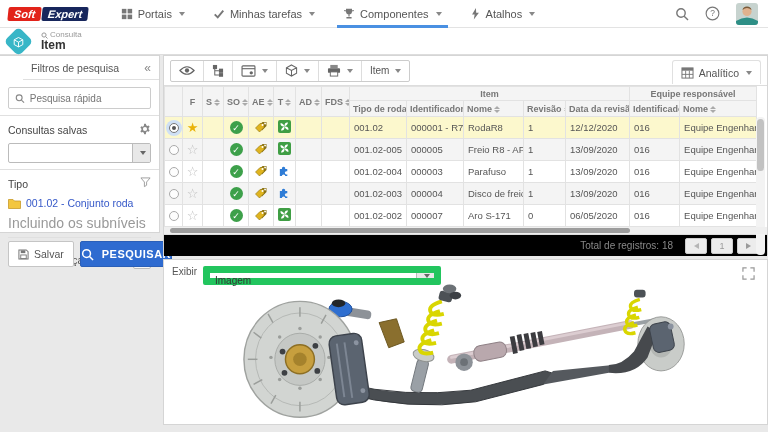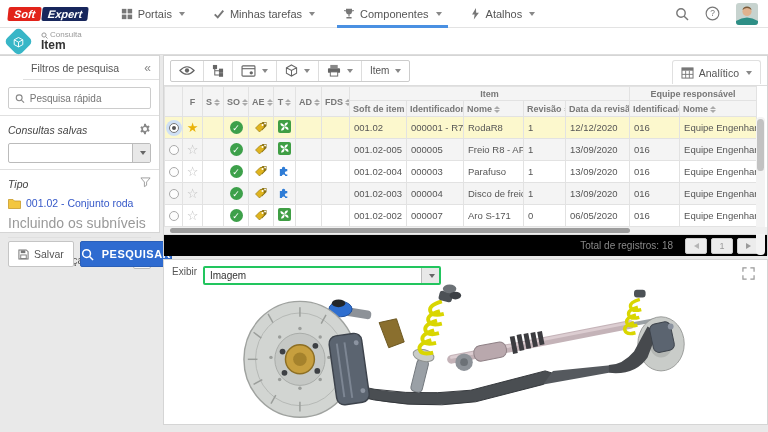--- a/index.html
+++ b/index.html
@@ -27,21 +27,21 @@
   .crumb-cat { font-size:8px; color:#999; display:flex; align-items:flex-end; gap:2px; }
   .crumb-title { font-size:12px; font-weight:bold; color:#333; }
 
   
   .sidebar { position:absolute; left:0; top:55px; width:160px; height:178px; background:#fff; border:1px solid #d5d5d5; border-left:none; }
   .sb-head { height:24px; border-bottom:1px solid #e0e0e0; display:flex; align-items:center; padding:0 8px; color:#555; font-size:10.5px;margin-left:23px; }
   .sb-head .coll { margin-left:auto; color:#888; font-size:12px; cursor:pointer; }
   .sb-sec { padding:7px 8px 6px; }
   .sb-search { display:flex; align-items:flex-end; gap:5px; border:1px solid #ccc; border-radius:2px; height:22px; padding:4px 6px; }
   .sb-search input { border:none; outline:none; width:100%; font-size:10px; color:#555; font-family:inherit; }
-  .sb-label-row { display:flex; align-items:center; font-size:10.5px; color:#444;font-style:italic; }
+  .sb-label-row { display:flex; align-items:center; font-size:10.5px; color:#444; }
   .sb-label-row .r { margin-left:auto; }
   .sb-select { margin-top:6px; height:20px; border:1px solid #bbb; border-radius:2px; display:flex; }
   .sb-select .val { flex:1; }
   .sel-btn { width:18px; background:#e8e8e8; border-left:1px solid #bbb; display:flex; align-items:center; justify-content:center; cursor:pointer; }
   .sel-btn .caret { border-top-color:#666; }
   .hr { border-top:1px solid #e0e0e0; }
   .type-link { display:flex; align-items:center; gap:5px; margin-top:7px; color:#3558c8; font-size:10.5px; cursor:pointer; }
   .subnote { margin-top:6px; padding-bottom:6px; color:#999; font-size:14px; border-bottom:1px solid #e0e0e0; }
   .adv-row { display:flex; align-items:center; padding:7px 8px; font-size:10.5px; color:#555; }
   .adv-row .tri { width:0;height:0;border-top:4px solid transparent;border-bottom:4px solid transparent;border-left:5px solid #777; margin-right:5px; }
@@ -87,21 +87,21 @@
   .grid-footer { height:22px; background:#000000; border-top:1px solid #ddd; display:flex; align-items:center; justify-content:flex-end; gap:4px; padding:0 8px; }
   .total { color:#888; font-size:10px; margin-right:8px; }
   .pg { width:22px; height:16px; border:1px solid #ccc; background:#ececec; border-radius:2px; display:flex; align-items:center; justify-content:center; color:#999; font-size:9px; cursor:pointer; }
   .pg .tl { width:0;height:0;border-top:3.5px solid transparent;border-bottom:3.5px solid transparent;border-right:5px solid #b5b5b5; }
   .pg .tr { width:0;height:0;border-top:3.5px solid transparent;border-bottom:3.5px solid transparent;border-left:5px solid #9a9a9a; }
 
   
   .bottom-card { position:absolute; left:163px; top:259px; width:605px; height:166px; background:#fff; border:1px solid #d5d5d5; }
   .exhibit-row { display:flex; padding:6px 8px 0; gap:6px; }
   .exhibit-row .lbl { font-size:10px; color:#555; }
-  .ex-select { width:238px; height:19px; border:2px solid #22c55e; border-radius:2px; display:flex; font-size:10px; color:#333; }
+  .ex-select { width:238px; height:19px; border:7px solid #22c55e; border-radius:2px; display:flex; font-size:10px; color:#333; }
   .ex-select .val { flex:1; padding:2px 5px; }
   .expand { position:absolute; right:12px; top:7px; cursor:pointer; }
   .img-area { position:absolute; left:0; top:24px; width:603px; height:140px; display:flex; justify-content:center; }
 </style>
 </head>
 <body>
 
 <div class="topbar">
   <div class="logo">
     <span class="l1">Soft</span>
@@ -338,21 +338,21 @@
         <th rowspan="2" class="flag"><span>S</span><span class="sort"><i class="up"></i><i class="dn"></i></span></th>
         <th rowspan="2" class="flag"><span>SO</span><span class="sort"><i class="up"></i><i class="dn"></i></span></th>
         <th rowspan="2" class="flag"><span>AE</span><span class="sort"><i class="up"></i><i class="dn"></i></span></th>
         <th rowspan="2" class="flag"><span>T</span><span class="sort"><i class="up"></i><i class="dn"></i></span></th>
         <th rowspan="2" class="flag"><span>AD</span><span class="sort"><i class="up"></i><i class="dn"></i></span></th>
         <th rowspan="2" class="flag"><span>FDS</span><span class="sort"><i class="up"></i><i class="dn"></i></span></th>
         <th colspan="5">Item</th>
         <th colspan="2">Equipe responsável</th>
       </tr>
       <tr class="cols">
-        <th><span>Soft de item</span></th>
+        <th><span>Tipo de roda</span></th>
         <th><span>Identificador</span></th>
         <th><span>Nome</span><span class="sort"><i class="up"></i><i class="dn"></i></span></th>
         <th><span>Revisão</span><span class="sort"><i class="up"></i><i class="dn"></i></span></th>
         <th><span>Data da revisão</span></th>
         <th><span>Identificador</span></th>
         <th><span>Nome</span><span class="sort"><i class="up"></i><i class="dn"></i></span></th>
       </tr>
     </thead>
     <tbody>
         <tr class="sel">

